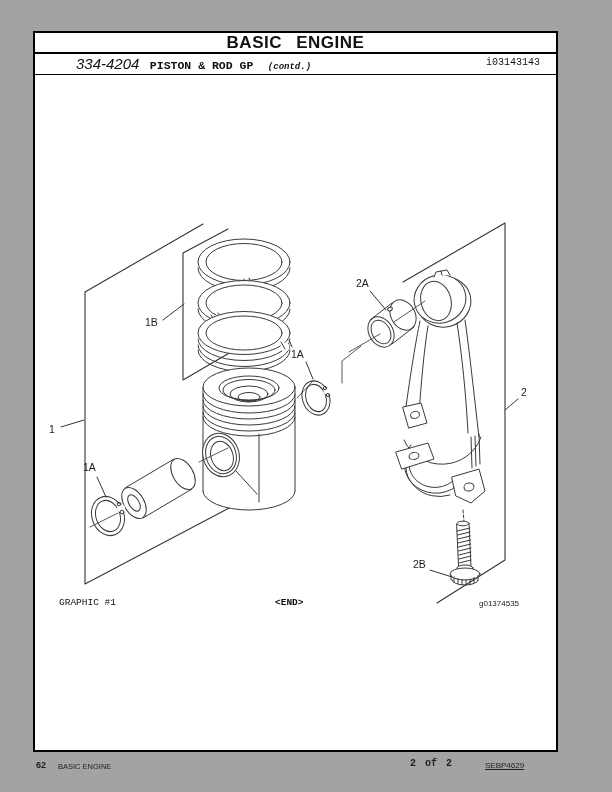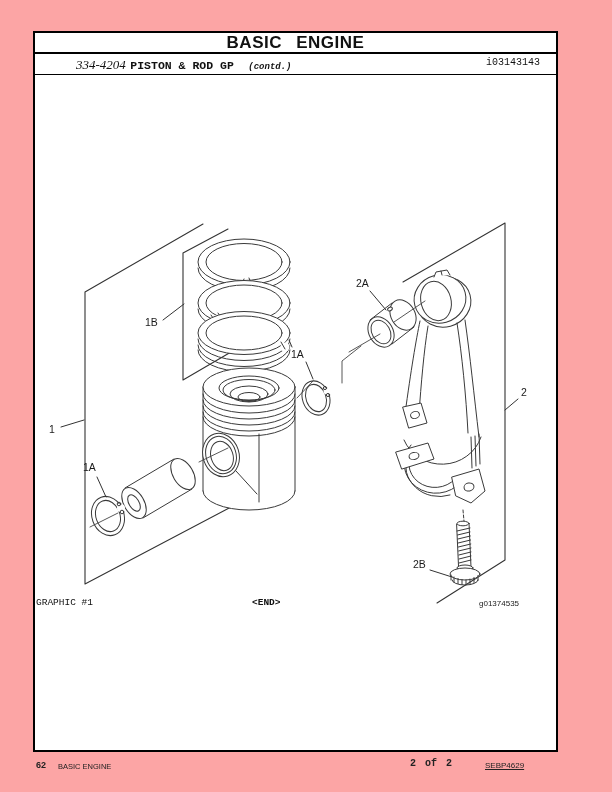--- a/index.html
+++ b/index.html
@@ -1,33 +1,33 @@
 <!DOCTYPE html>
 <html><head>
 <meta charset="utf-8">
 <style>
   html,body{margin:0;padding:0;background:#e8e8e8;}
-  .page{position:relative;width:612px;height:792px;background:#fca5a5;
+  .page{position:relative;width:612px;height:792px;background:#a3a3a3;
         font-family:"Liberation Sans",sans-serif;color:#111;overflow:hidden;}
   .border-box{position:absolute;left:33px;top:31px;width:525px;height:721px;
         border:2px solid #000;box-sizing:border-box;background:#fff;}
   .title-row{position:absolute;left:0;top:0;width:100%;height:21px;
         border-bottom:2px solid #000;box-sizing:border-box;
         display:flex;align-items:center;justify-content:center;}
   .title-row span{font-size:17px;font-weight:bold;letter-spacing:0.5px;word-spacing:9px;}
   .subtitle-row{position:absolute;left:0;top:21px;width:100%;height:21px;
         border-bottom:1.5px solid #000;box-sizing:border-box;
         display:flex;align-items:center;}
   .sub-left{margin-left:41px;white-space:nowrap;}
-  .part-number{font-family:Liberation Serif, serif;font-style:italic;font-size:13px;}
-  .part-name{font-family:"Liberation Mono",monospace;font-weight:bold;font-size:11.5px;}
+  .part-number{font-family:Liberation Sans, sans-serif;font-style:italic;font-size:15px;}
+  .part-name{font-family:"Liberation Mono",monospace;font-weight:bold;font-size:11.5px;margin-left:6px;}
   .contd{font-family:"Liberation Mono",monospace;font-weight:bold;font-style:italic;font-size:9px;margin-left:10px;}
   .media-id{position:absolute;right:16px;top:3px;font-family:"Liberation Mono",monospace;
         font-weight:normal;font-size:10px;}
-  .caption-text{position:absolute;font-family:"Liberation Mono",monospace;font-size:9.5px;}
+  .caption-text{position:absolute;font-family:"Liberation Mono",monospace;font-size:9.5px;padding-left:23px;}
   .footer-text{position:absolute;font-size:8px;color:#222;}
   svg{position:absolute;left:0;top:0;}
   svg text{font-family:"Liberation Sans",sans-serif;font-size:10.5px;fill:#1a1a1a;}
 </style>
 </head>
 <body>
 
 <div class="page">
 
   <div class="border-box">

